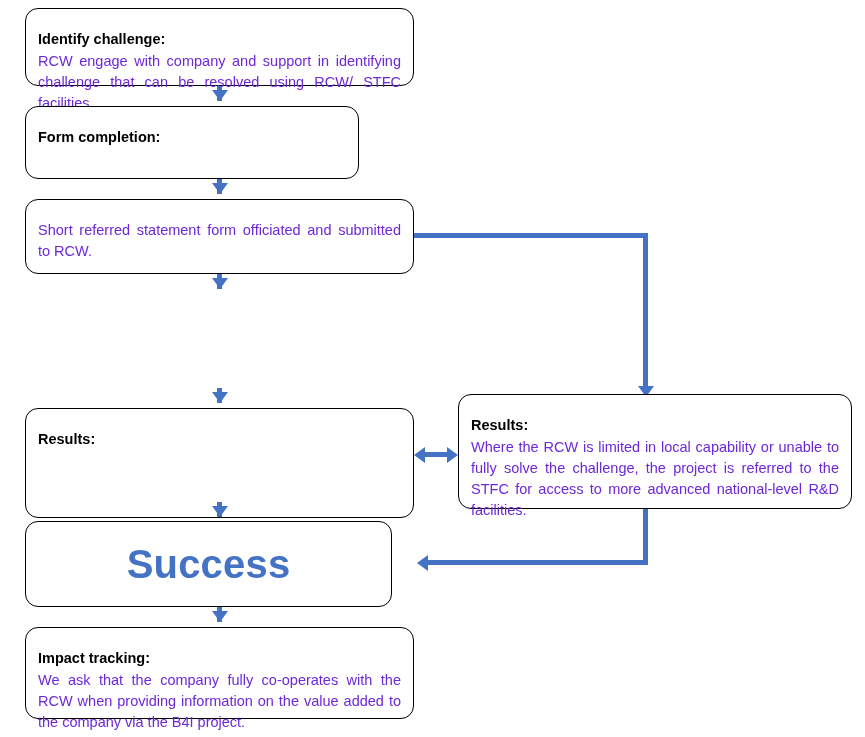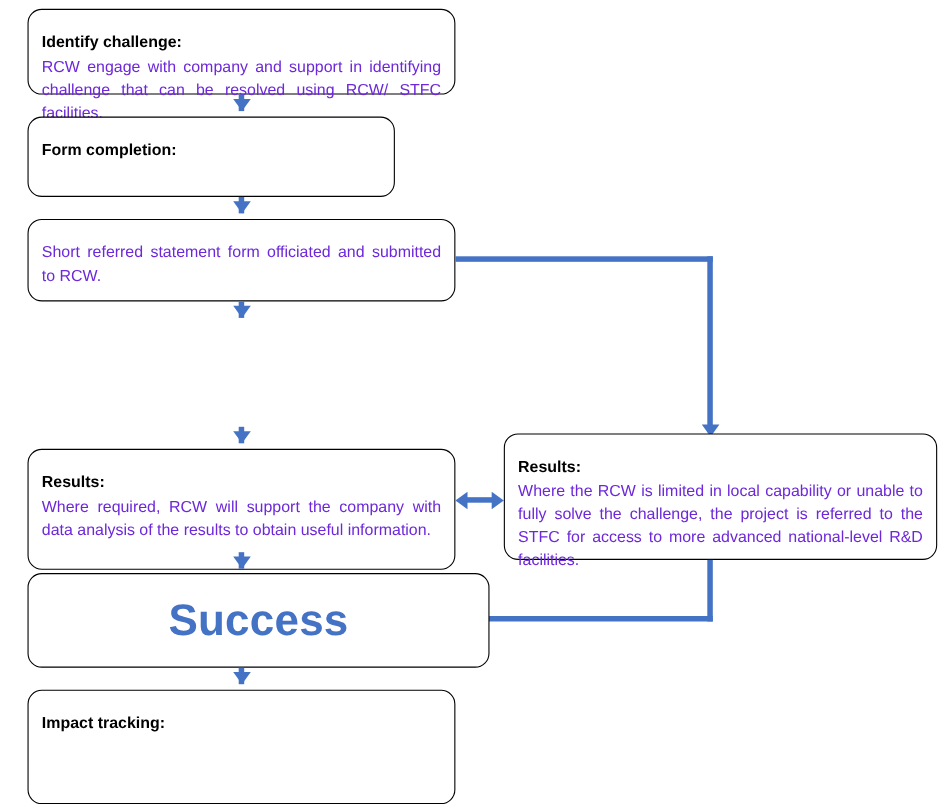--- a/index.html
+++ b/index.html
@@ -113,43 +113,43 @@
   <div class="conn conn-h" style="left:414px; top:233px; width:234px;"></div>
   <div class="conn conn-v" style="left:643px; top:233px; height:160px;"></div>
   <div class="arrowhead arrow-down" style="left:637.5px; top:386px;"></div>
 
 
   <div class="conn conn-v" style="left:217px; top:388px; height:15px;"></div>
   <div class="arrowhead arrow-down" style="left:211.5px; top:392px;"></div>
 
   <div class="node" style="left:25px; top:408px; width:389px; height:110px;">
     <p class="heading">Results:</p>
-    <p class="body-text">Where required, RCW will support the company with data analysis of the results to obtain useful information.</p>
   </div>
 
   <div class="conn conn-h" style="left:419px; top:452px; width:34px;"></div>
   <div class="arrowhead arrow-left" style="left:414px; top:446.5px;"></div>
   <div class="arrowhead arrow-right" style="left:447px; top:446.5px;"></div>
 
   <div class="node" style="left:458px; top:394px; width:394px; height:115px;">
     <p class="heading">Results:</p>
     <p class="body-text">Where the RCW is limited in local capability or unable to fully solve the challenge, the project is referred to the STFC for access to more advanced national-level R&amp;D facilities.</p>
   </div>
 
   <div class="conn conn-v" style="left:217px; top:502px; height:15px;"></div>
   <div class="arrowhead arrow-down" style="left:211.5px; top:506px;"></div>
 
   <div class="conn conn-v" style="left:643px; top:509px; height:56px;"></div>
   <div class="conn conn-h" style="left:428px; top:560px; width:220px;"></div>
   <div class="arrowhead arrow-left" style="left:417px; top:554.5px;"></div>
 
-  <div class="node success-node" style="left:25px; top:521px; width:420px; height:86px;justify-content:center;">
+  <div class="node success-node" style="left:25px; top:521px; width:367px; height:86px;justify-content:center;">
     <span class="success-label">Success</span>
   </div>
 
   <div class="conn conn-v" style="left:217px; top:607px; height:15px;"></div>
   <div class="arrowhead arrow-down" style="left:211.5px; top:611px;"></div>
 
-  <div class="node" style="left:25px; top:627px; width:389px; height:104px;">
+  <div class="node" style="left:25px; top:627px; width:389px; height:92px;">
     <p class="heading">Impact tracking:</p>
+    <p class="body-text">We ask that the company fully co-operates with the RCW when providing information on the value added to the company via the B4I project.</p>
   </div>
 
 </div>
 
 </body></html>

